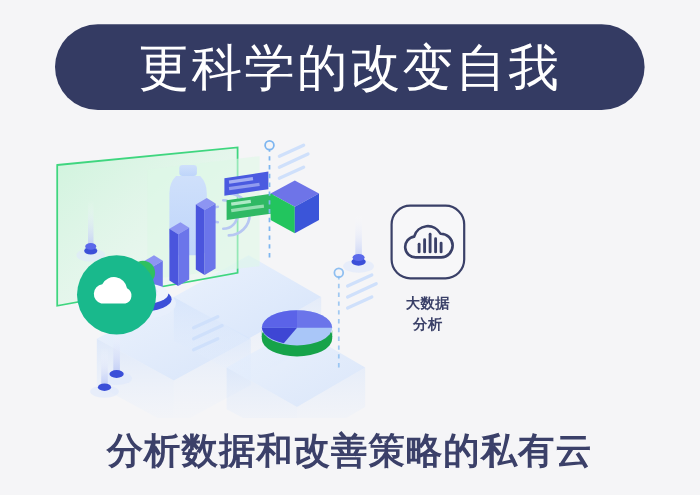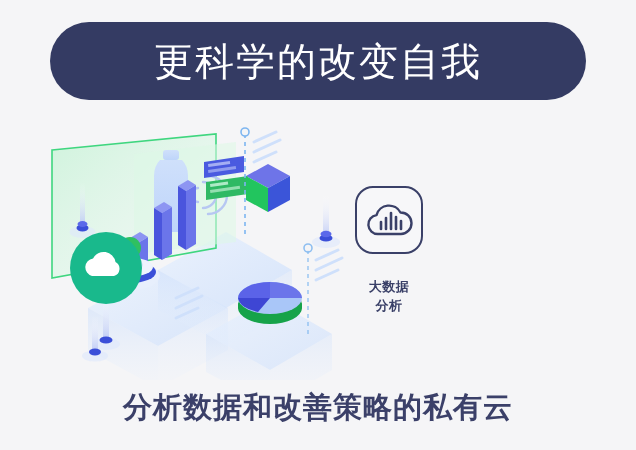--- a/index.html
+++ b/index.html
@@ -11,21 +11,21 @@
   }
   #stage{position:absolute;inset:0;background:#f5f5f7;}
 
   
   .banner{
     position:absolute;left:50px;top:22px;width:536px;height:78px;
     background:#343b63;border-radius:39px;
     display:flex;align-items:center;justify-content:center;
   }
   .banner-text{
-    color:#ffffff;font-size:39px;letter-spacing:2px;
+    color:#ffffff;font-size:46px;letter-spacing:2px;
     font-family:"DejaVu Sans","Liberation Sans",sans-serif;
     font-weight:400;line-height:1;white-space:nowrap;
   }
 
   
   .illo{position:absolute;left:30px;top:120px;width:330px;height:260px;}
   .illo svg{display:block;}
 
   
   .features{
@@ -33,30 +33,30 @@
     display:flex;justify-content:space-between;
   }
   .feature{width:74px;display:flex;flex-direction:column;align-items:center;}
   .ficon{
     width:68px;height:68px;border:2px solid #3a4068;border-radius:18px;
     background:#f7f7f9;display:flex;align-items:center;justify-content:center;
     box-sizing:border-box;
   }
   .ficon svg{display:block;}
   .flabel{
-    margin-top:24px;color:#3a4068;font-size:13px;font-weight:700;
+    margin-top:14px;color:#3a4068;font-size:13px;font-weight:700;
     line-height:1.45;text-align:center;letter-spacing:.5px;
     font-family:"DejaVu Sans","Liberation Sans",sans-serif;
   }
   .flabel span{display:block;}
 
   
   .caption{
     position:absolute;left:0;top:388px;width:636px;text-align:center;
-    color:#3b4069;font-size:29px;letter-spacing:1px;font-weight:700;
+    color:#3b4069;font-size:33px;letter-spacing:1px;font-weight:700;
     font-family:"DejaVu Sans","Liberation Sans",sans-serif;
     white-space:nowrap;
   }
 </style>
 </head>
 <body>
 
 <div id="stage">
 
   <div class="banner">

